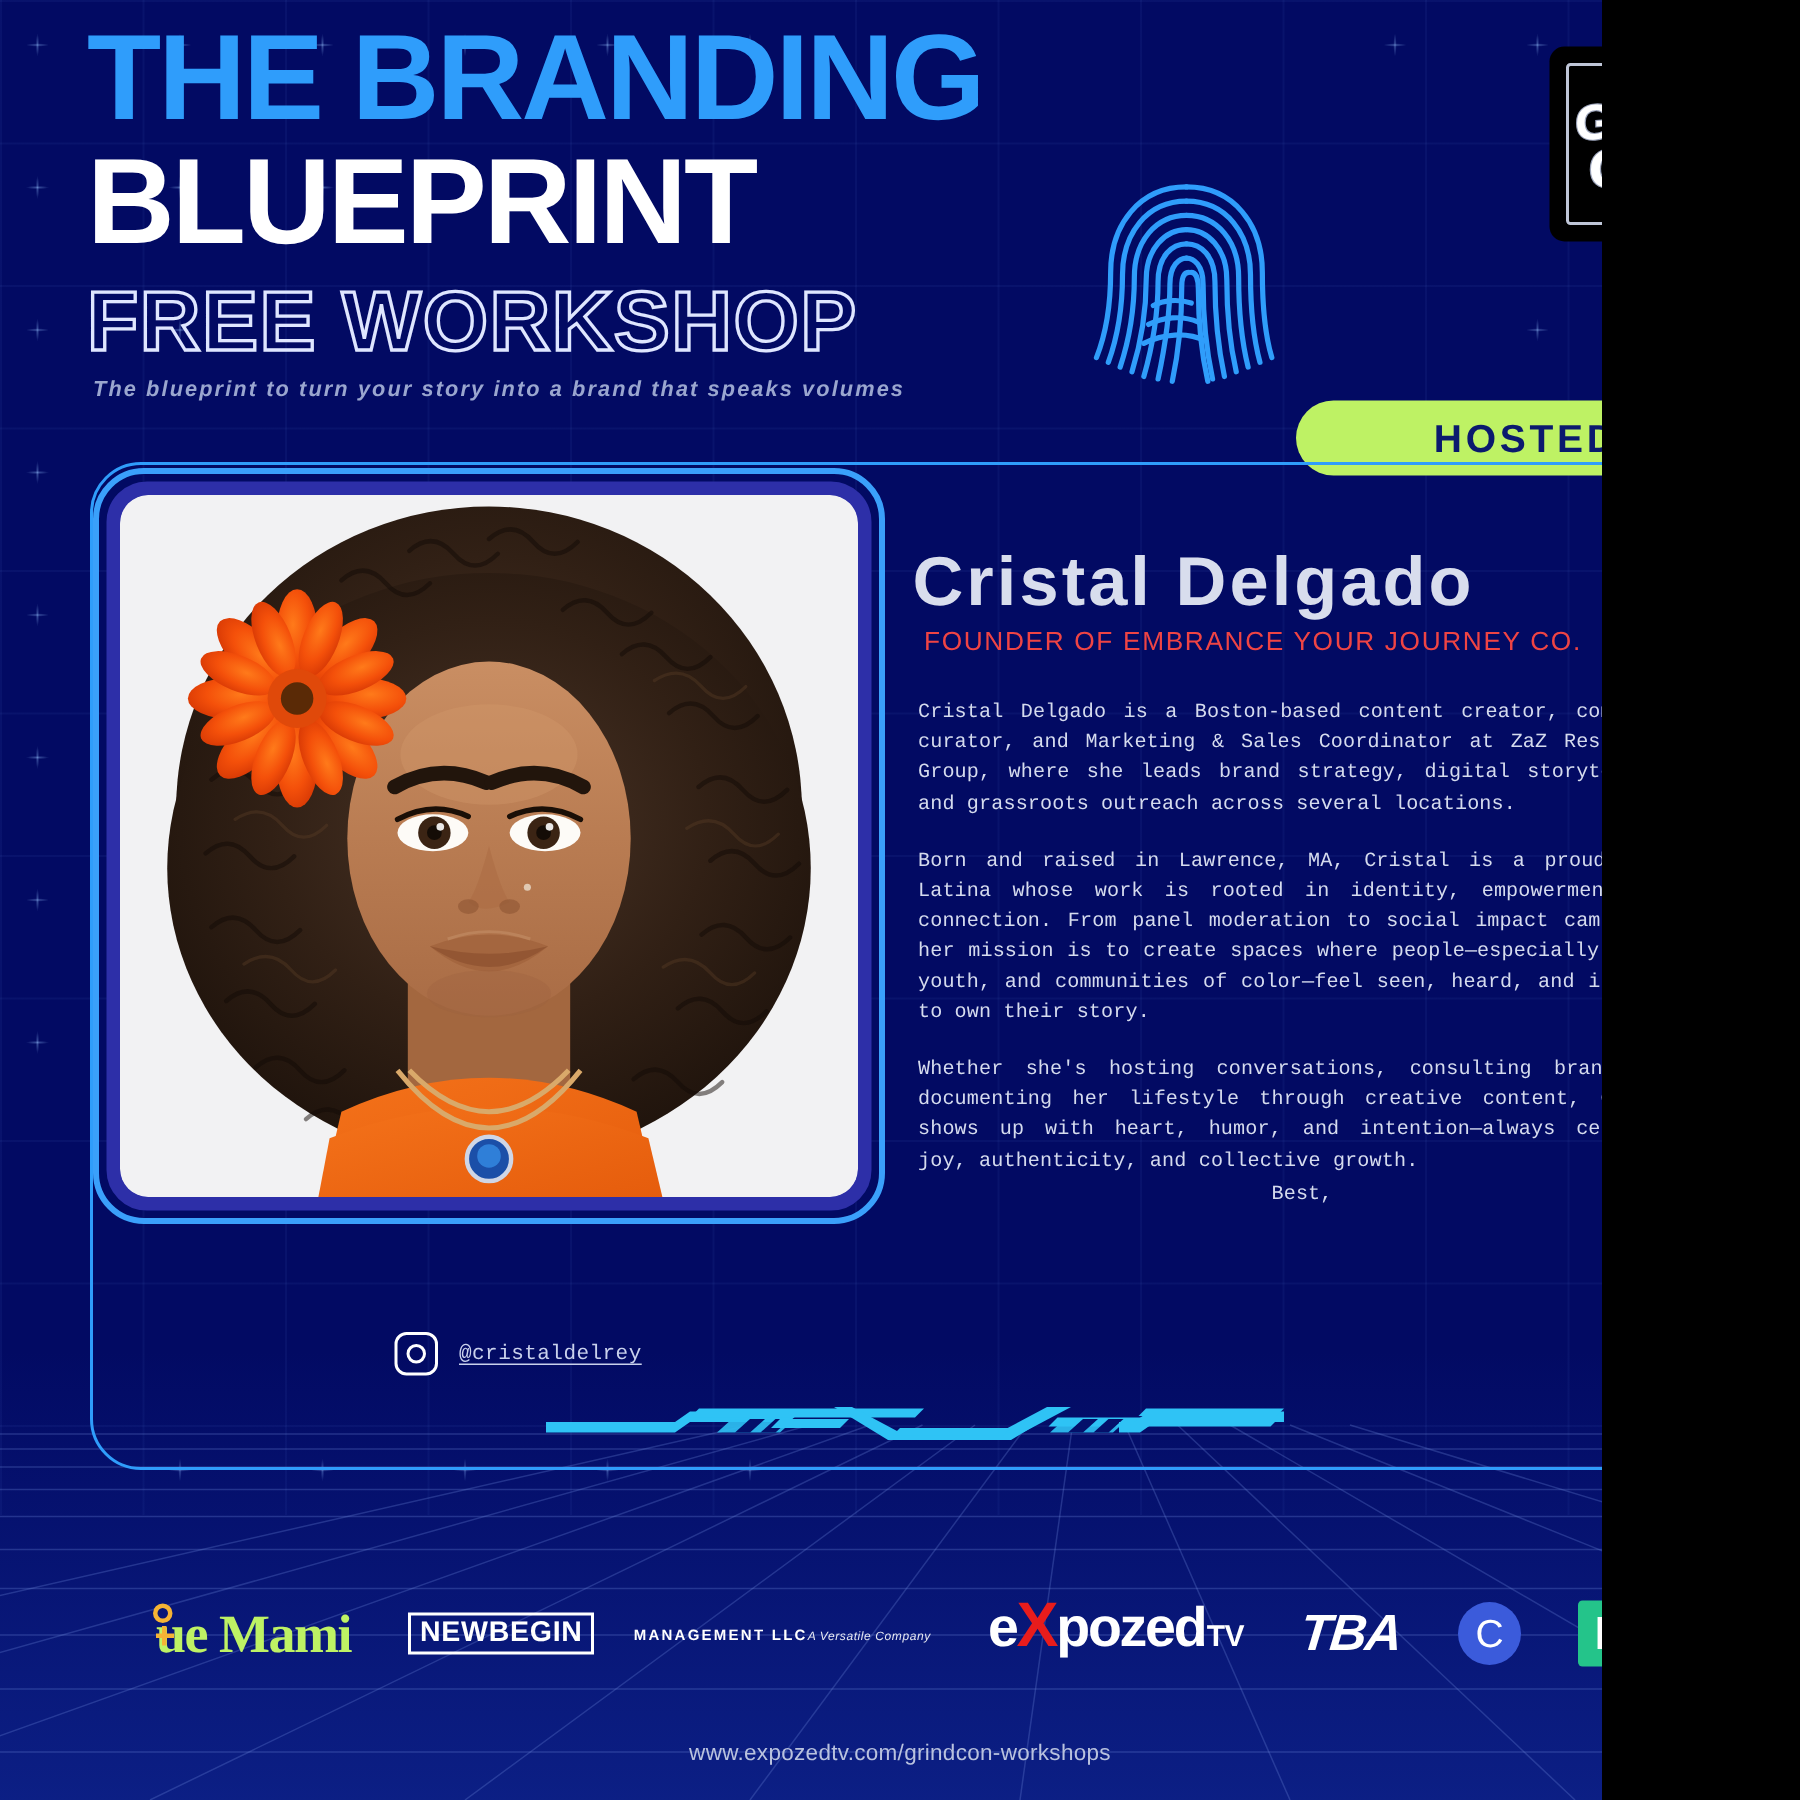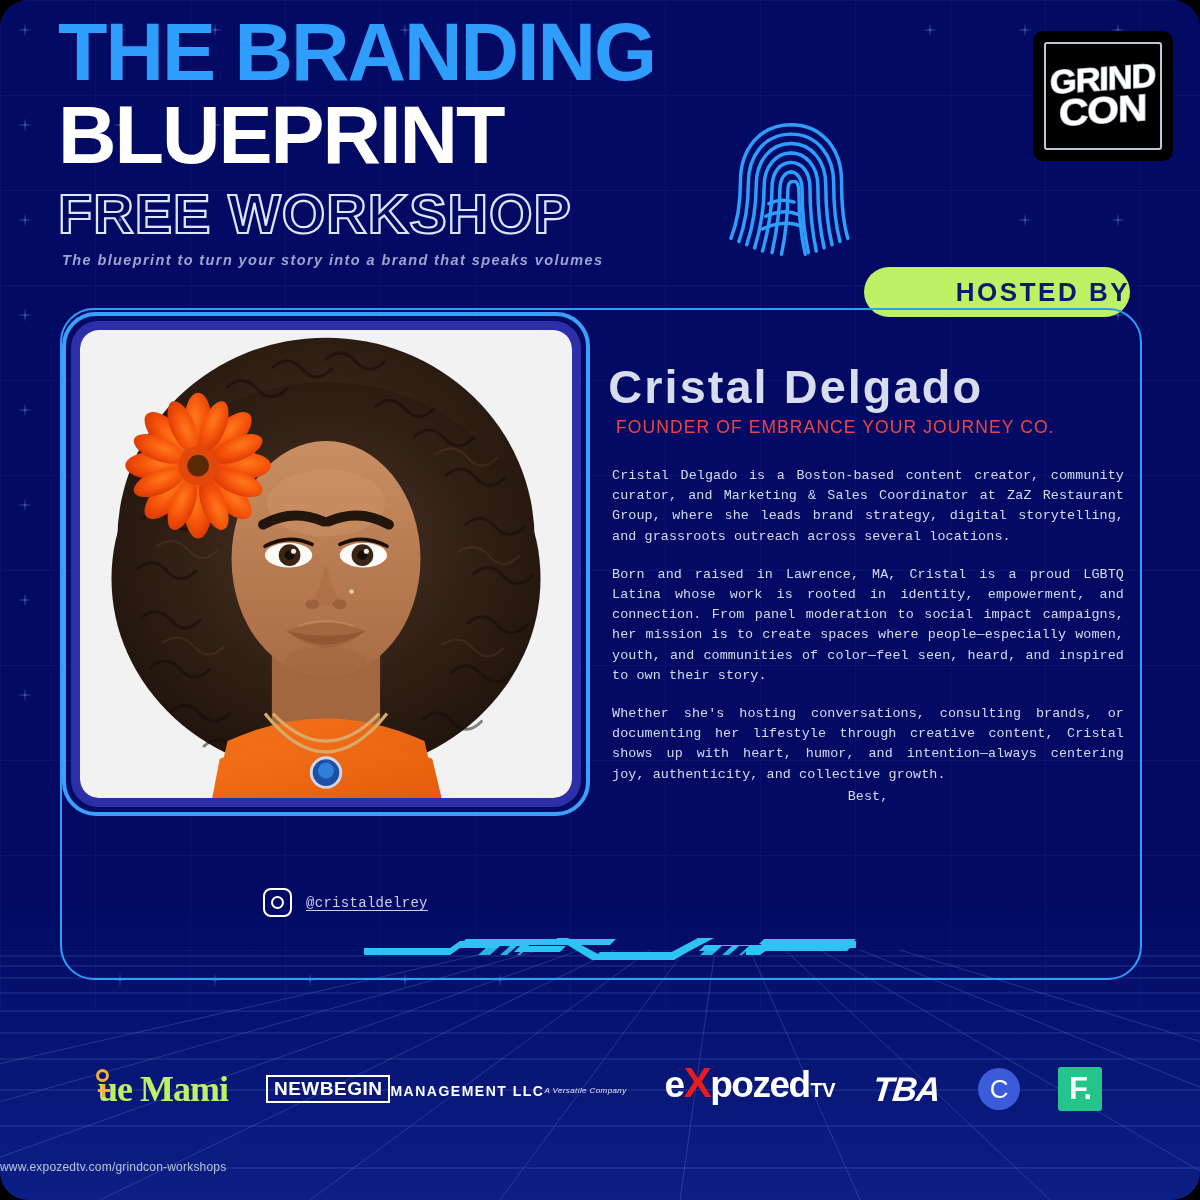--- a/index.html
+++ b/index.html
@@ -7,24 +7,23 @@
   html,body { background:#000; }
   body {
     width:1200px; height:1200px; overflow:hidden;
     font-family:"Liberation Sans", sans-serif;
     position:relative;
   }
 
   
   #poster {
     position:absolute; inset:0;
-    width:1200px; height:1200px;
+    width:1068px; height:1200px;
     background:#020a63;
     overflow:hidden;
-    border-radius:28px;
   }
 
   
   .bg-grid {
     position:absolute; left:0; top:0; width:1200px; height:1010px;
     background-image:
       linear-gradient(to right, rgba(120,170,255,.055) 1px, transparent 1px),
       linear-gradient(to bottom, rgba(120,170,255,.055) 1px, transparent 1px);
     background-size:95px 95px;
     pointer-events:none;
@@ -191,21 +190,21 @@
   }
   .sp-quemami .vnus:before {
     content:""; position:absolute; left:-1px; top:17px; width:12px; height:3px; background:#f5b335;
   }
 
   .sp-newbegin { text-align:center; color:#fff; }
   .sp-newbegin .nb1 {
     border:2px solid #fff; padding:1px 6px; font-size:19px; font-weight:900;
     letter-spacing:.5px; display:inline-block;
   }
-  .sp-newbegin .nb2 { font-size:14px; font-weight:700; letter-spacing:1.5px; margin-top:3px; }
+  .sp-newbegin .nb2 { font-size:10px; font-weight:700; letter-spacing:1.5px; margin-top:3px;padding-left:26px; }
   .sp-newbegin .nb3 { font-size:8px; font-style:italic; letter-spacing:.4px; margin-top:2px; opacity:.9; }
 
   .sp-expozed {
     color:#fff; font-size:37px; font-weight:900; letter-spacing:-1.5px;
     display:flex; align-items:baseline;
   }
   .sp-expozed .xred { color:#e81c1c; font-size:42px; }
   .sp-expozed .tv { font-size:20px; font-weight:900; letter-spacing:-.5px; margin-left:1px; }
 
   .sp-grouped { display:flex; align-items:center; gap:8px; }
@@ -231,22 +230,22 @@
     color:#fff; font-size:26px; font-weight:400; font-family:"Liberation Sans", sans-serif;
   }
 
   .sp-f {
     width:44px; height:44px; background:#24c48a; border-radius:3px;
     display:flex; align-items:center; justify-content:center;
     color:#fff; font-size:31px; font-weight:900; letter-spacing:-1px;
   }
 
   .footer-url {
-    position:absolute; left:0; top:1160px; width:1200px; 
-    font-size:12px; color:#b9c2de; letter-spacing:.2px;
+    position:absolute; left:0; top:1160px; width:1200px; text-align:center;
+    font-size:15px; color:#b9c2de; letter-spacing:.2px;
   }
 </style>
 </head>
 <body>
 
 <div id="poster">
 
   <div class="bg-grid"></div>
   <div id="sparkles">
       <div class="sparkle" style="left: 14px; top: 19px;"></div>

